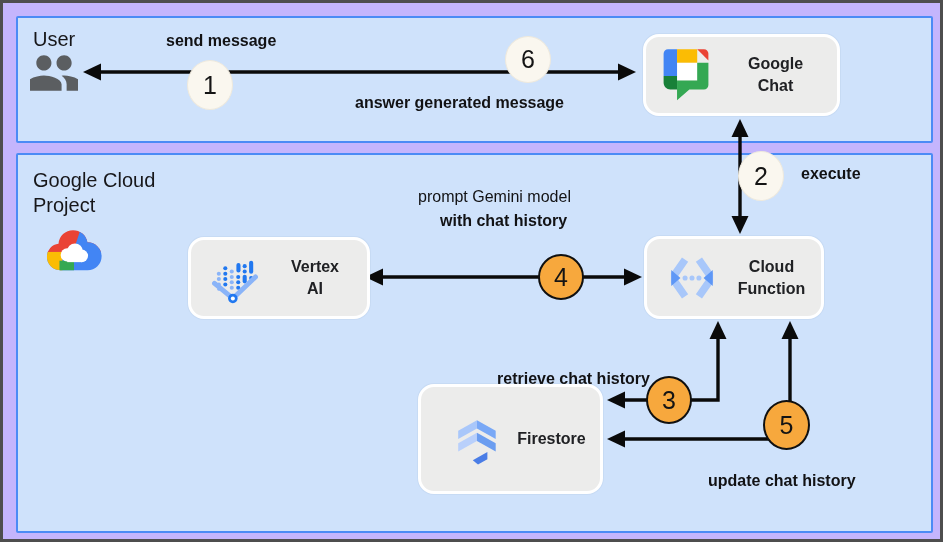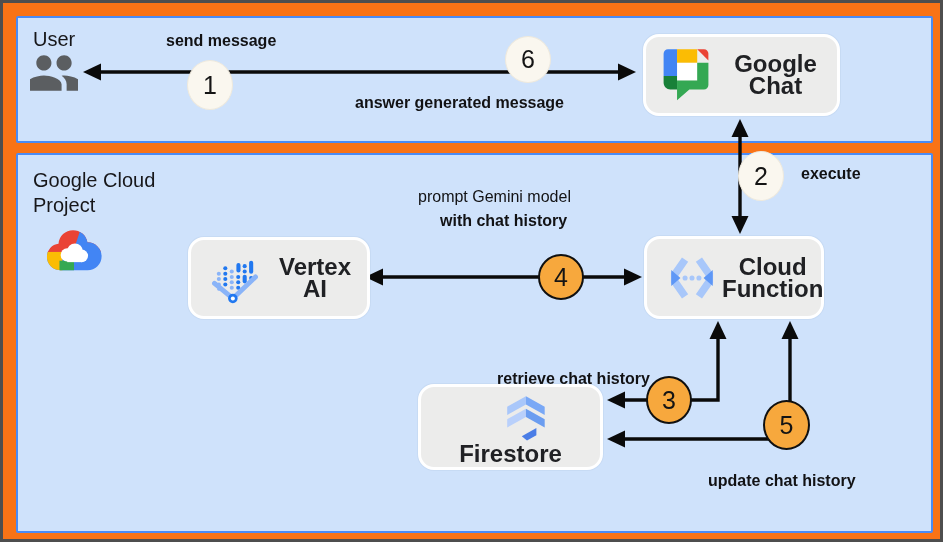--- a/index.html
+++ b/index.html
@@ -1,34 +1,34 @@
 <!DOCTYPE html>
 <html><head>
 <meta charset="utf-8">
 <style>
   html,body{margin:0;padding:0;}
   .canvas{
     position:relative;width:943px;height:542px;
-    background:#f97316;border:3px solid #4e4e4e;box-sizing:border-box;
+    background:#c4b5fd;border:3px solid #4e4e4e;box-sizing:border-box;
     font-family:"Liberation Sans",sans-serif;color:#1b1b1b;overflow:hidden;
   }
   .section{
     position:absolute;background:#cfe2fb;border:2px solid #4b8bf5;
     box-sizing:border-box;border-radius:2px;
   }
   .section-label{position:absolute;font-size:20px;font-weight:400;color:#17171a;line-height:25px;}
   .edge-label{position:absolute;font-size:16px;font-weight:600;color:#121214;white-space:nowrap;}
   .edge-label.bold{font-weight:700;}
   .edge-label.med{font-weight:500;}
   .node{
     position:absolute;background:#ececeb;border:3px solid #ffffff;border-radius:16px;
     box-sizing:border-box;display:flex;align-items:center;
     box-shadow:0 0 0 1px rgba(120,140,170,0.08);
   }
-  .node-label{flex:1;text-align:center;font-size:24px;font-weight:700;color:#202124;line-height:22px;}
+  .node-label{flex:1;text-align:center;font-size:16px;font-weight:700;color:#202124;line-height:22px;}
   .node-icon{flex:0 0 auto;display:flex;align-items:center;justify-content:center;}
   .step{
     position:absolute;border-radius:50%;display:flex;align-items:center;justify-content:center;
     font-size:25px;color:#141414;box-sizing:border-box;
   }
   .step.light{background:#faf7ef;border:1px solid #eee9dd;}
   .step.orange{background:#f7a83d;border:2px solid #101010;}
   svg.overlay{position:absolute;left:0;top:0;pointer-events:none;}
   .line{stroke:#0a0a0a;stroke-width:3.4;fill:none;}
   .head{fill:#0a0a0a;stroke:none;}
@@ -179,21 +179,21 @@
     </span>
     <div class="node-label">
       <div>Cloud</div>
       <div>Function</div>
     </div>
   </div>
 
   <div class="edge-label bold" style="left:494px;top:339px;margin-top:28px;">retrieve chat history</div>
   <div class="edge-label bold" style="left:705px;top:469px;">update chat history</div>
 
-  <div class="node" style="left:415px;top:381px;width:185px;height:86px;flex-direction:column;">
+  <div class="node" style="left:415px;top:381px;width:185px;height:110px;">
     <span class="node-icon" style="margin-left:32px;">
       <svg width="50" height="56" viewBox="0 0 48 52">
         <polygon points="5,18 23,8 23,16 5,26" fill="#a9c7fa"></polygon>
         <polygon points="23,8 41,18 41,26 23,16" fill="#79a8f6"></polygon>
         <polygon points="5,30 23,20 23,28 5,38" fill="#b9d0fb"></polygon>
         <polygon points="23,20 41,30 41,38 23,28" fill="#6b9df0"></polygon>
         <polygon points="19,46.5 33,38.5 33,45.5 24,50.5" fill="#4a7de6"></polygon>
       </svg>
     </span>
     <div class="node-label">Firestore</div>

